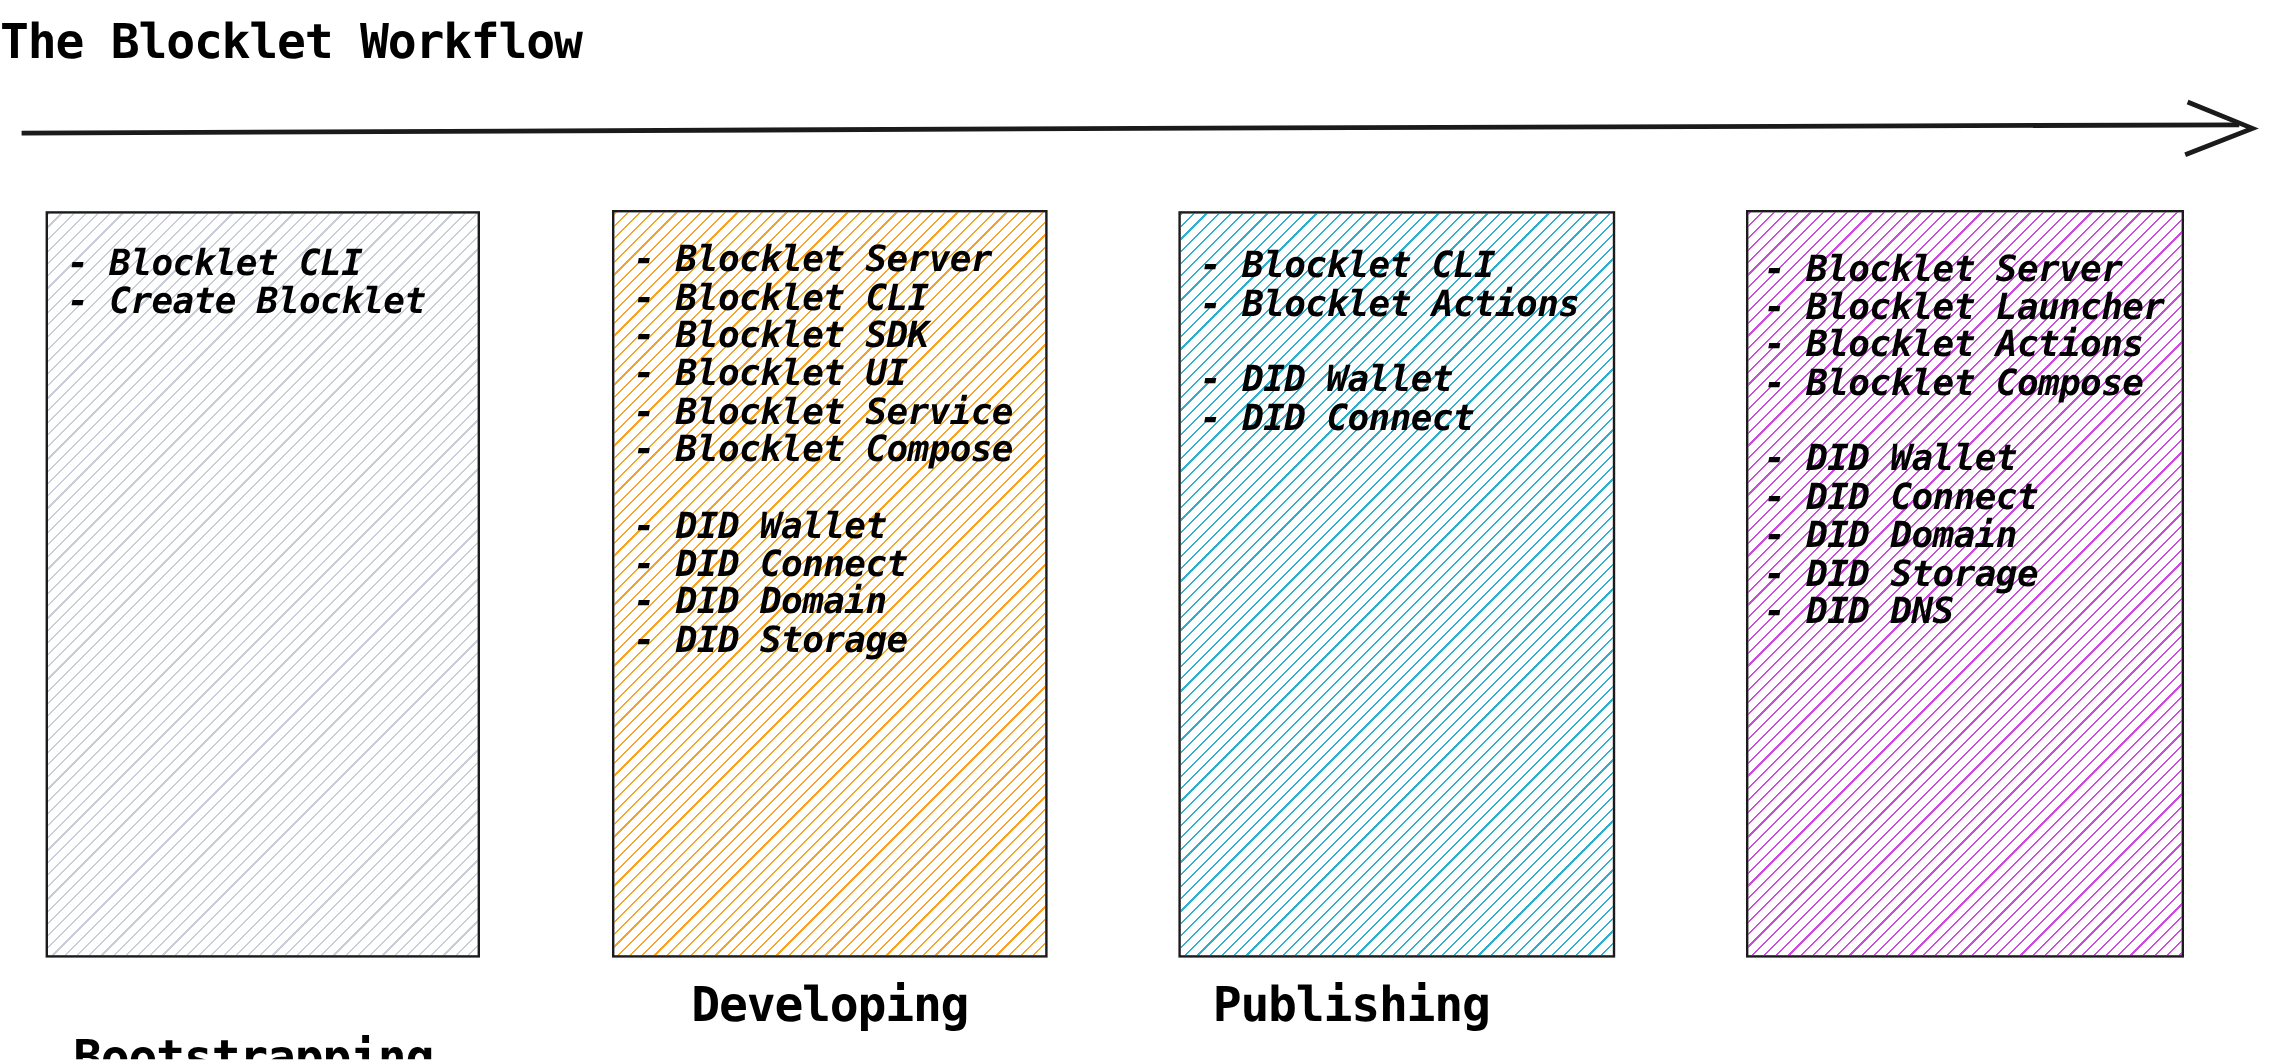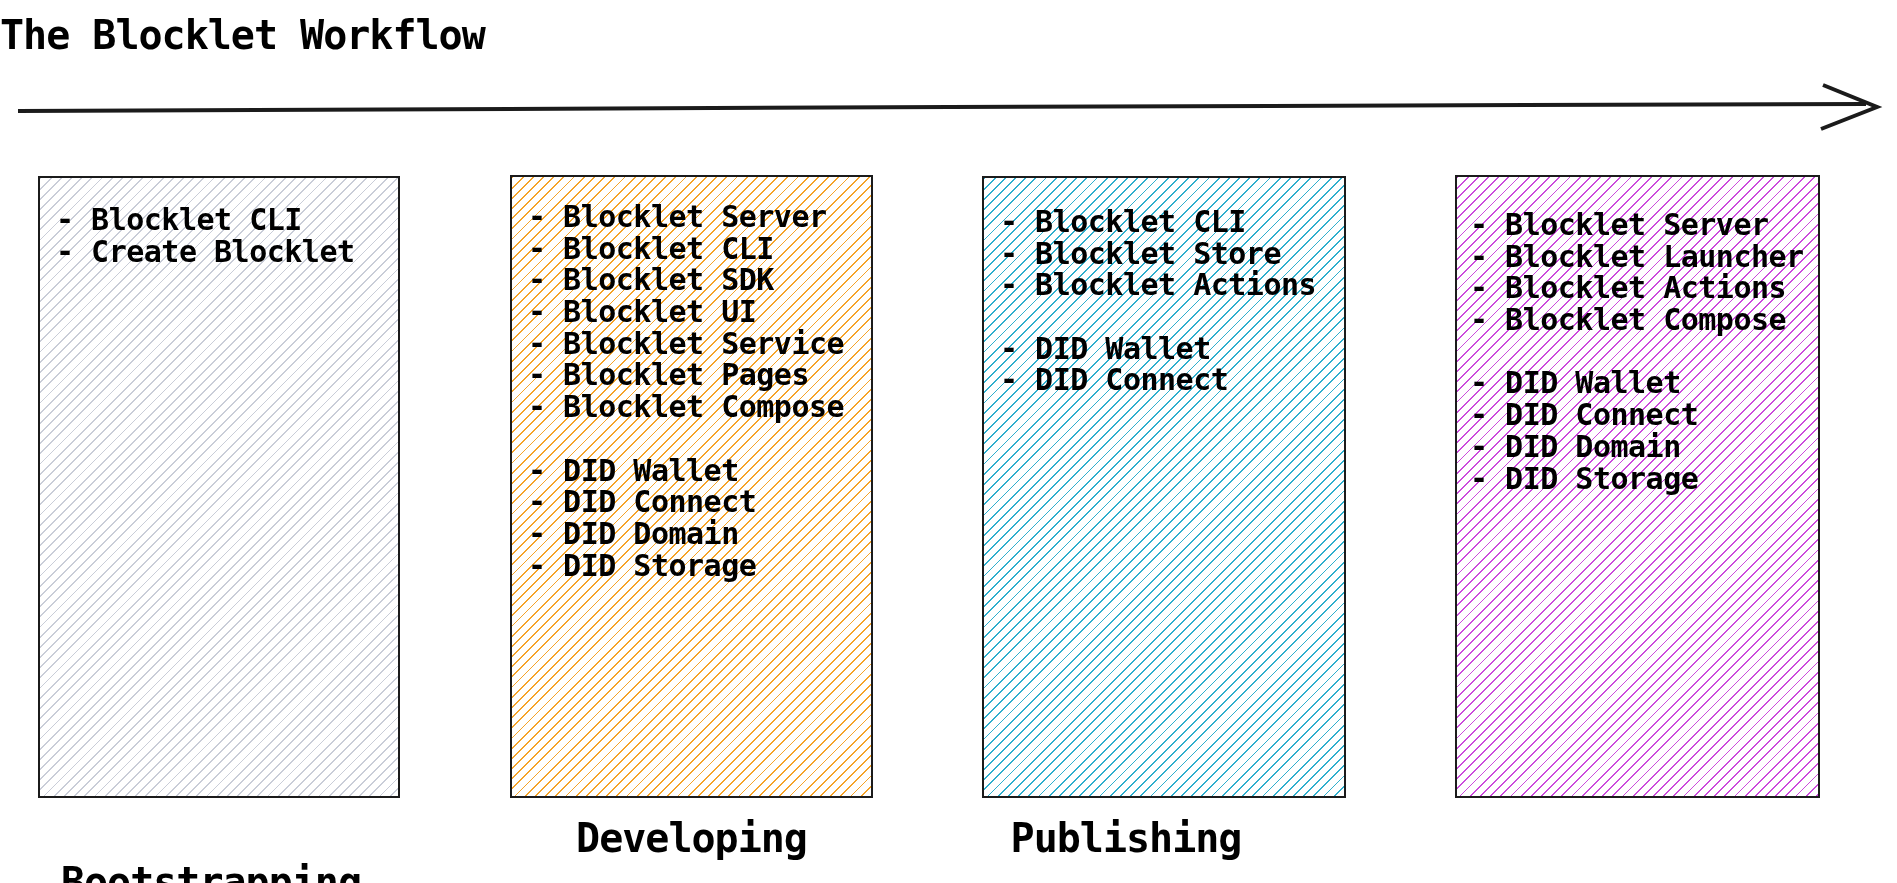--- a/index.html
+++ b/index.html
@@ -21,20 +21,21 @@
   .arrow-svg{position:absolute;left:0;top:0;}
   .phase{
     position:absolute;
     border:2px solid #1b1b1b;
     background-color:#ffffff;
     background-image:repeating-linear-gradient(
       135deg,
       var(--h) 0px, var(--h) 1.3px,
       transparent 1.3px, transparent 7.2px);
     box-sizing:border-box;
+    font-style:italic;
   }
   .list{
     padding:24px 0 0 16px;
     font-size:30px;
     font-weight:700;
   }
   .item{
     height:31.7px;
     line-height:31.7px;
     white-space:pre;
@@ -69,50 +70,49 @@
   </div>
   <div class="phase-label" style="left:30px;top:816px;width:362px;margin-top:44px;">Bootstrapping</div>
 
   <div class="phase" style="left: 510px; top: 175px; width: 363px; height: 623px; --h: #f5a329;">
     <div class="list">
       <div class="item">- Blocklet Server</div>
       <div class="item">- Blocklet CLI</div>
       <div class="item">- Blocklet SDK</div>
       <div class="item">- Blocklet UI</div>
       <div class="item">- Blocklet Service</div>
-      <div class="item">- Blocklet Pages</div>
       <div class="item">- Blocklet Compose</div>
       <div class="item"></div>
       <div class="item">- DID Wallet</div>
       <div class="item">- DID Connect</div>
       <div class="item">- DID Domain</div>
       <div class="item">- DID Storage</div>
     </div>
   </div>
   <div class="phase-label" style="left:510px;top:816px;width:363px;">Developing</div>
 
   <div class="phase" style="left: 982px; top: 176px; width: 364px; height: 622px; --h: #2faecd;">
     <div class="list" style="padding-top:28px;">
       <div class="item">- Blocklet CLI</div>
-      <div class="item">- Blocklet Store</div>
       <div class="item">- Blocklet Actions</div>
       <div class="item"></div>
       <div class="item">- DID Wallet</div>
       <div class="item">- DID Connect</div>
     </div>
   </div>
   <div class="phase-label" style="left:944px;top:816px;width:364px;">Publishing</div>
 
   <div class="phase" style="left: 1455px; top: 175px; width: 365px; height: 623px; --h: #cb4bdc;">
     <div class="list" style="padding-top:32px;padding-left:13px;">
       <div class="item">- Blocklet Server</div>
       <div class="item">- Blocklet Launcher</div>
       <div class="item">- Blocklet Actions</div>
       <div class="item">- Blocklet Compose</div>
       <div class="item"></div>
       <div class="item">- DID Wallet</div>
       <div class="item">- DID Connect</div>
       <div class="item">- DID Domain</div>
       <div class="item">- DID Storage</div>
+      <div class="item">- DID DNS</div>
     </div>
   </div>
 
 </div>
 
 </body></html>

